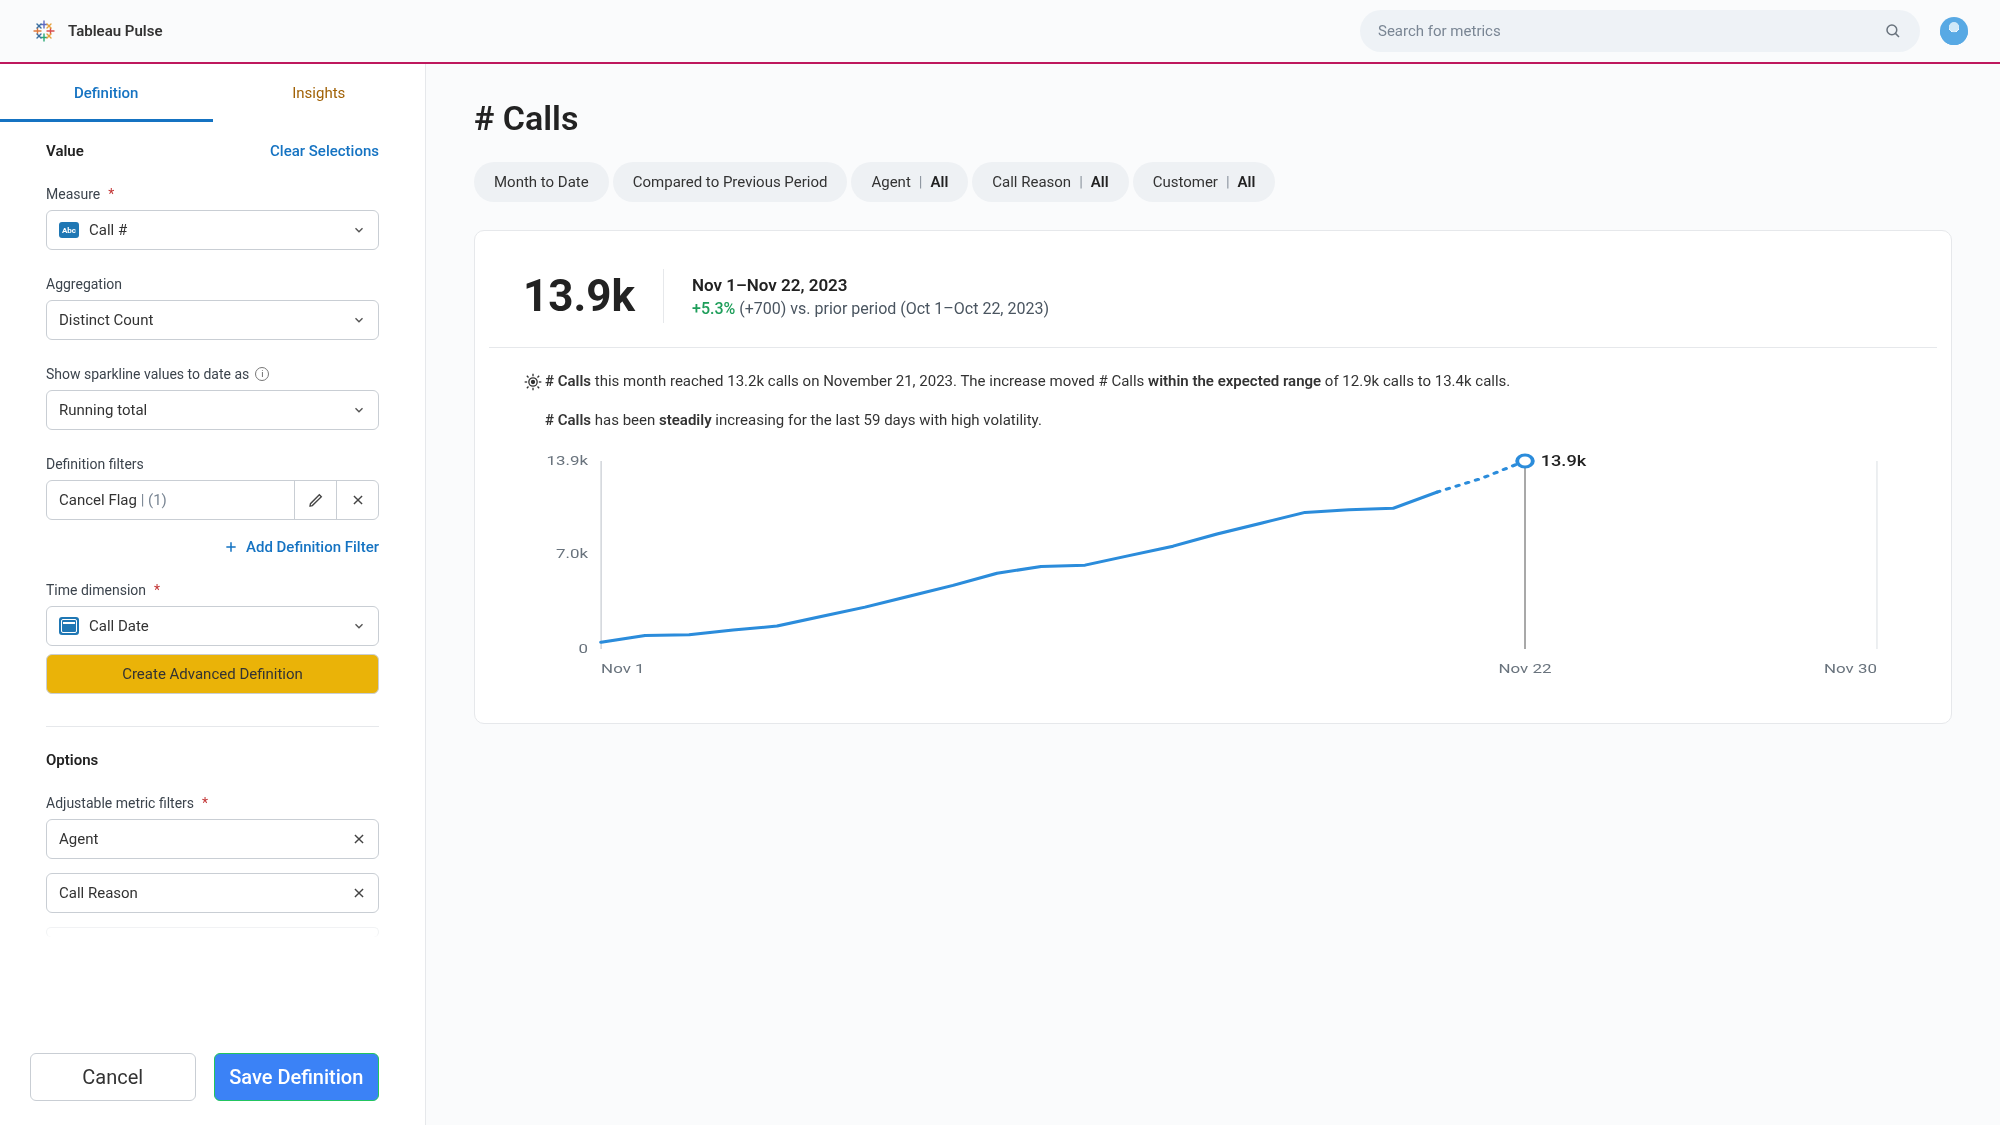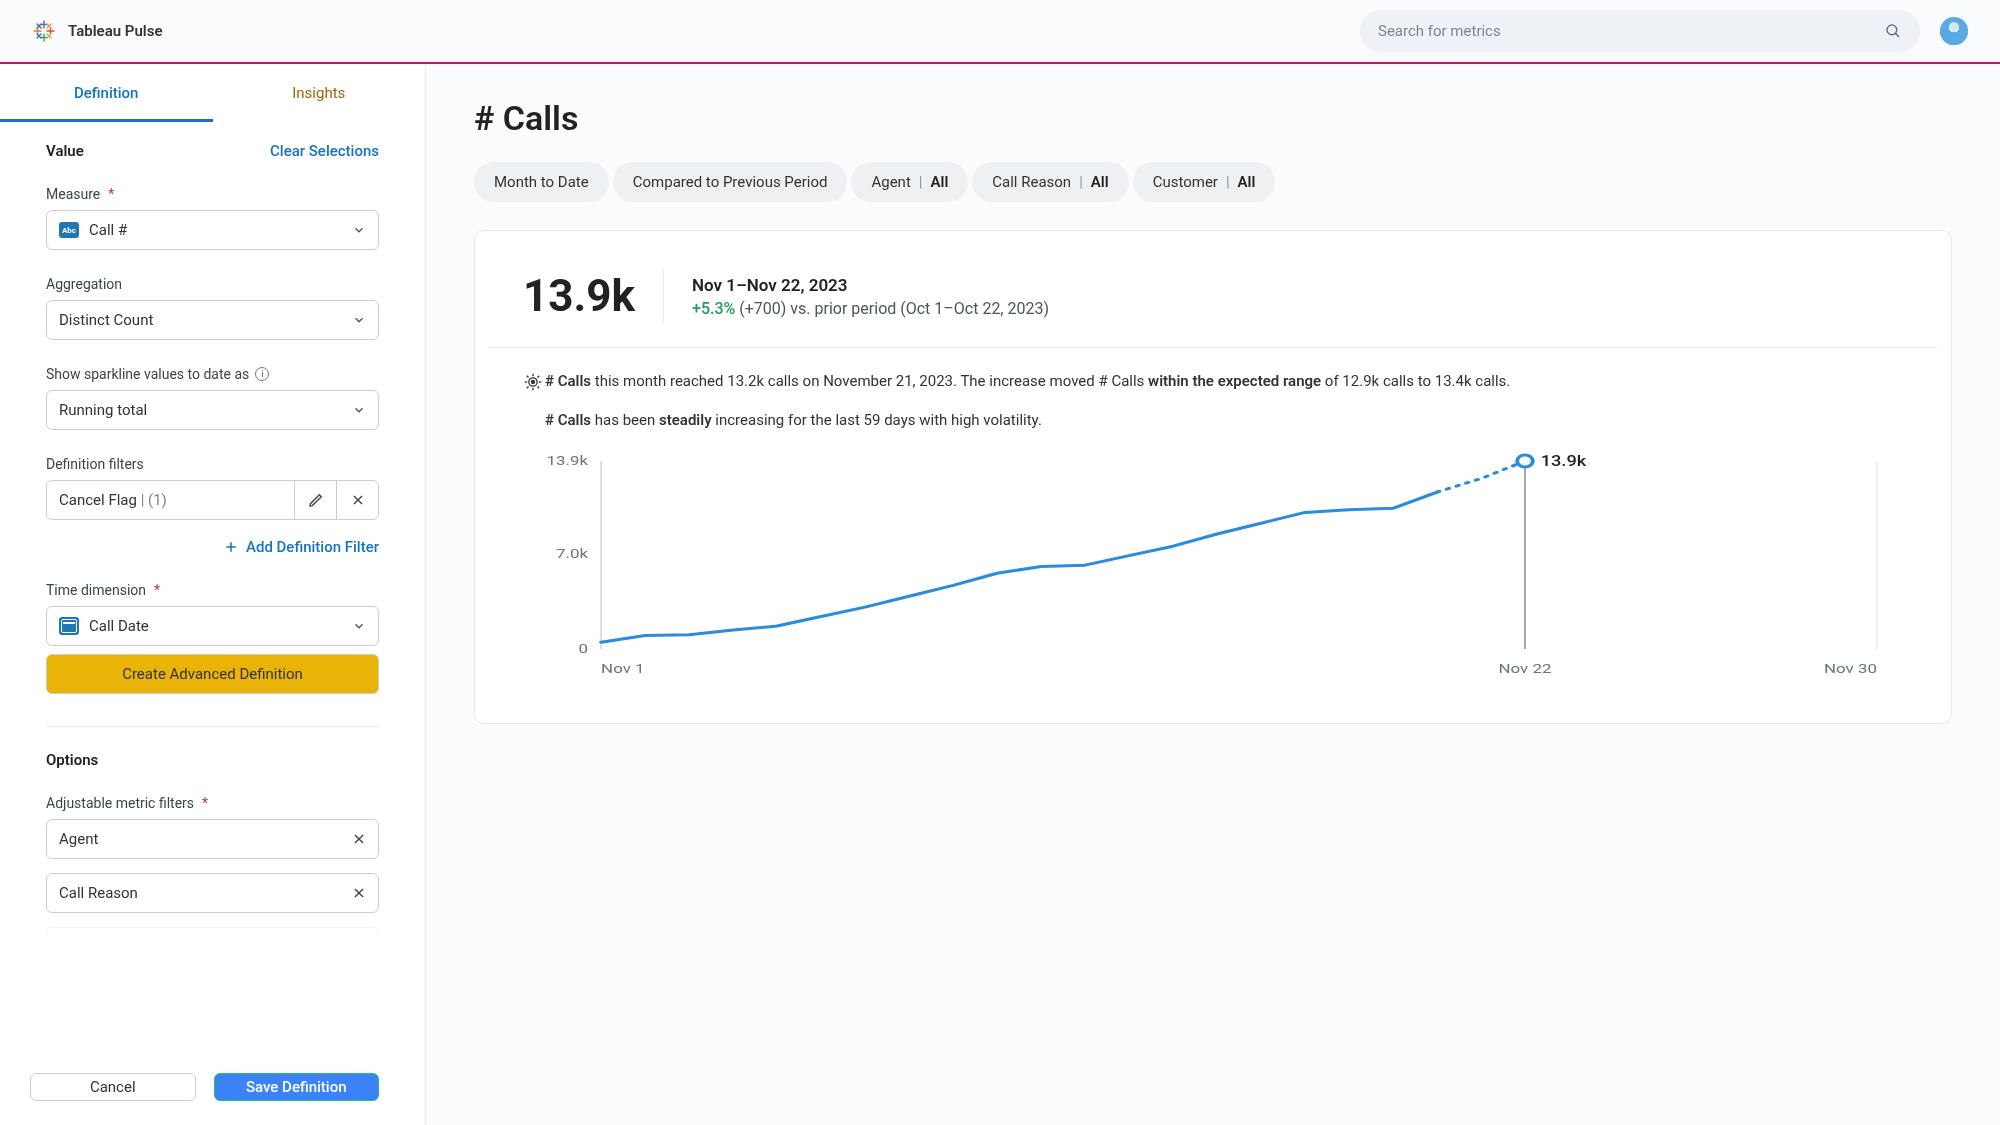--- a/index.html
+++ b/index.html
@@ -47,21 +47,21 @@
     .filter-pill .label .count{color:#7a8694;}
     .filter-pill .pill-btn{width:42px;height:100%;display:flex;align-items:center;justify-content:center;border-left:1px solid #c9ced4;color:#444;cursor:pointer;}
     .add-link{display:flex;align-items:center;justify-content:flex-end;gap:8px;color:#1573c2;font-size:15px;cursor:pointer;margin-top:18px;font-weight:500;}
     .outline-btn{display:flex;align-items:center;justify-content:center;border:1px solid #c9ced4;border-radius:6px;height:40px;font-size:15px;color:#333;cursor:pointer;margin-top:8px;background:#eab308;}
     .divider{height:1px;background:#e6e8eb;margin:32px 0 0 0;}
     .filter-chip{display:flex;align-items:center;justify-content:space-between;border:1px solid #c9ced4;border-radius:6px;height:40px;padding:0 12px;background:#fff;font-size:15px;color:#333;margin-bottom:14px;cursor:pointer;}
     .filter-chip .close{color:#444;}
     .info-icon{width:14px;height:14px;border:1px solid #777;border-radius:50%;display:inline-flex;align-items:center;justify-content:center;font-size:9px;font-style:normal;color:#555;}
 
     .footer{display:flex;gap:18px;padding:18px 46px 24px 30px;background:#fff;}
-    .btn{flex:1;height:28px;border-radius:6px;font-size:15px;cursor:pointer;display:flex;align-items:center;justify-content:center;}
+    .btn{flex:1;height:48px;border-radius:6px;font-size:20px;cursor:pointer;display:flex;align-items:center;justify-content:center;}
     .btn-primary{background:#3b82f6;color:#fff;border:1px solid #22c55e;font-weight:500;}
     .btn-secondary{background:#fff;color:#333;border:1px solid #c9ced4;}
 
     
     .main { flex: 1; padding: 34px 48px; overflow-y:auto;}
     .title { font-size: 34px; font-weight: 600; color:#222; margin-bottom: 24px;}
     .chips{display:flex;gap:4px;flex-wrap:wrap;margin-bottom:28px;}
     .chip{background:#eef1f4;border-radius:22px;height:40px;padding:0 20px;display:flex;align-items:center;font-size:15px;color:#333;cursor:pointer;}
     .chip .sep{margin:0 8px;color:#8b949e;}
     .chip .val{font-weight:600;color:#222;}

